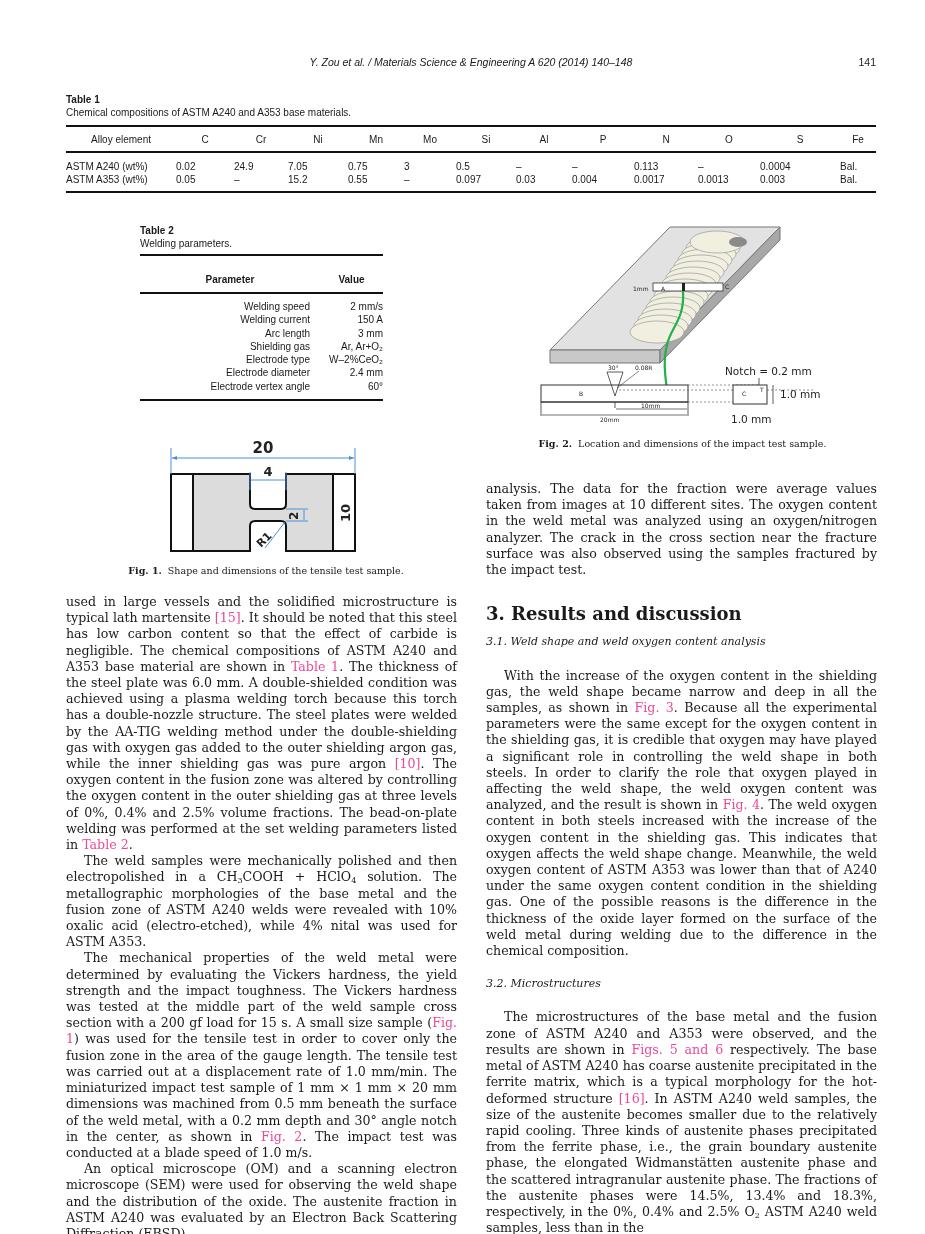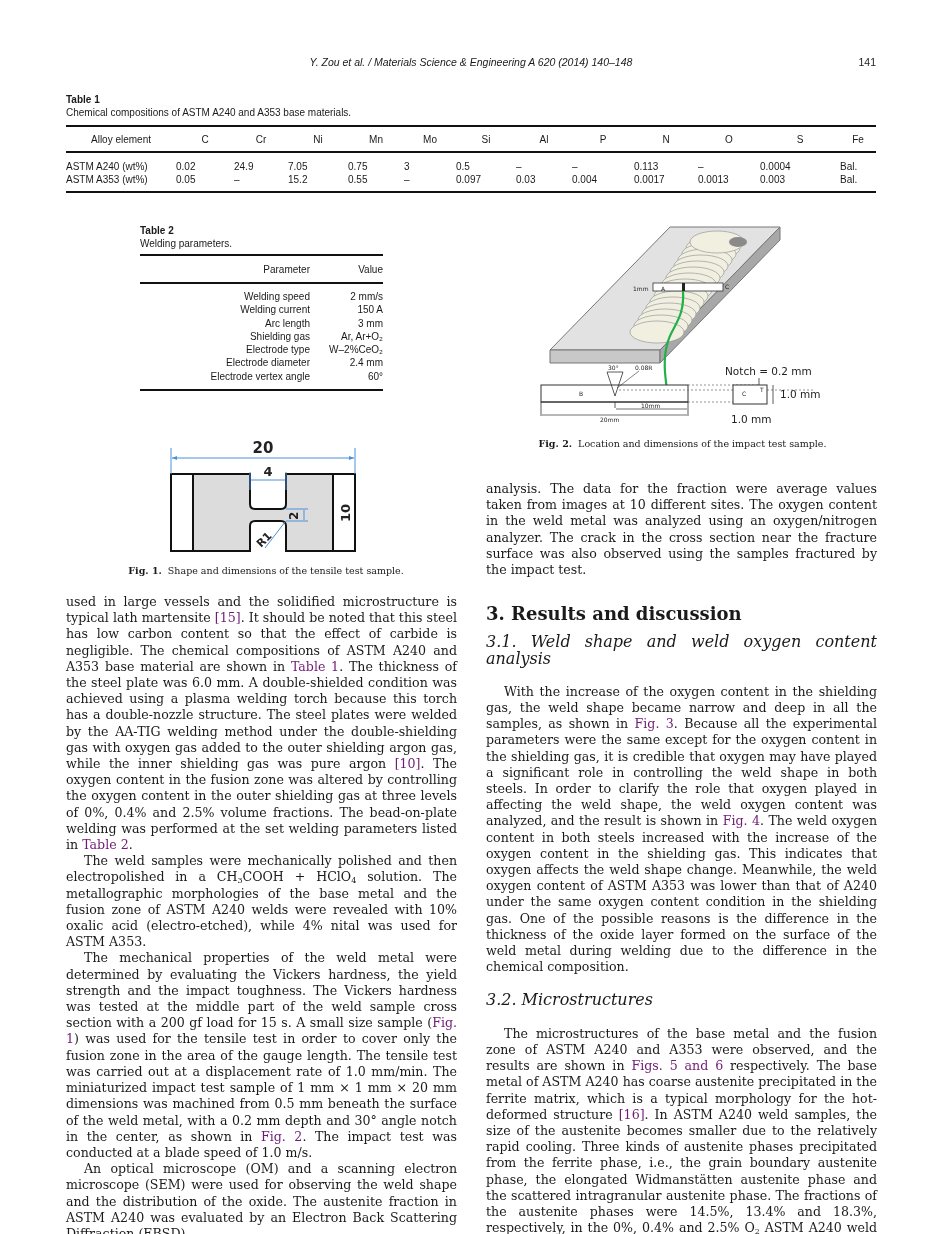--- a/index.html
+++ b/index.html
@@ -16,35 +16,35 @@
   table.t1 { border-collapse: collapse; font-family: "Liberation Sans", sans-serif; font-size: 10px; width: 810px; }
   table.t1 thead tr { border-top: 2px solid #111; border-bottom: 2px solid #111; }
   table.t1 thead th { font-weight: normal; text-align: center; height: 24px; padding: 0; }
   table.t1 tbody tr:last-child { border-bottom: 2px solid #111; }
   table.t1 tbody td { padding: 0; height: 13px; line-height: 13px; }
   table.t1 tbody tr:first-child td { padding-top: 7px; }
   table.t1 tbody tr:last-child td { padding-bottom: 5px; }
 
   table.t2 { border-collapse: collapse; font-family: "Liberation Sans", sans-serif; font-size: 10px; width: 243px; }
   table.t2 thead tr { border-top: 2px solid #111; border-bottom: 2px solid #111; }
-  table.t2 thead th { font-weight: normal; text-align: right; height: 26px; padding: 0 0 0 10px; }
+  table.t2 thead th { font-weight: bold; text-align: center; height: 26px; padding: 10px 0 0 10px; }
   table.t2 tbody tr:last-child { border-bottom: 2px solid #111; }
   table.t2 tbody td { padding: 0 0 0 10px; height: 13.3px; line-height: 13.3px; text-align: right; }
   table.t2 tbody tr:first-child td { padding-top: 6px; }
   table.t2 tbody tr:last-child td { padding-bottom: 6px; }
 
   .figcap { font-family: "DejaVu Serif", serif; font-size: 9.5px; text-align: center; }
   .figcap b { font-weight: bold; }
 
   .col { font-size: 12.6px; line-height: 16.2px; text-align: justify; }
   .col p { margin: 0; text-indent: 0; }
   .col p.ind { text-indent: 18px; }
-  .link { color: #701a75; }
+  .link { color: #ec4899; }
   .sec-h { font-weight: bold; font-size: 18px; }
-  .subsec-h { font-style: italic; font-size: 16px; }
+  .subsec-h { font-style: italic; font-size: 11px; }
   sub { font-size: 8px; vertical-align: -2px; line-height: 0; }
 </style>
 </head>
 <body>
 
 <div class="abs header">
   <span class="title">Y. Zou et al. / Materials Science &amp; Engineering A 620 (2014) 140–148</span>
   <span class="pnum">141</span>
 </div>
 

